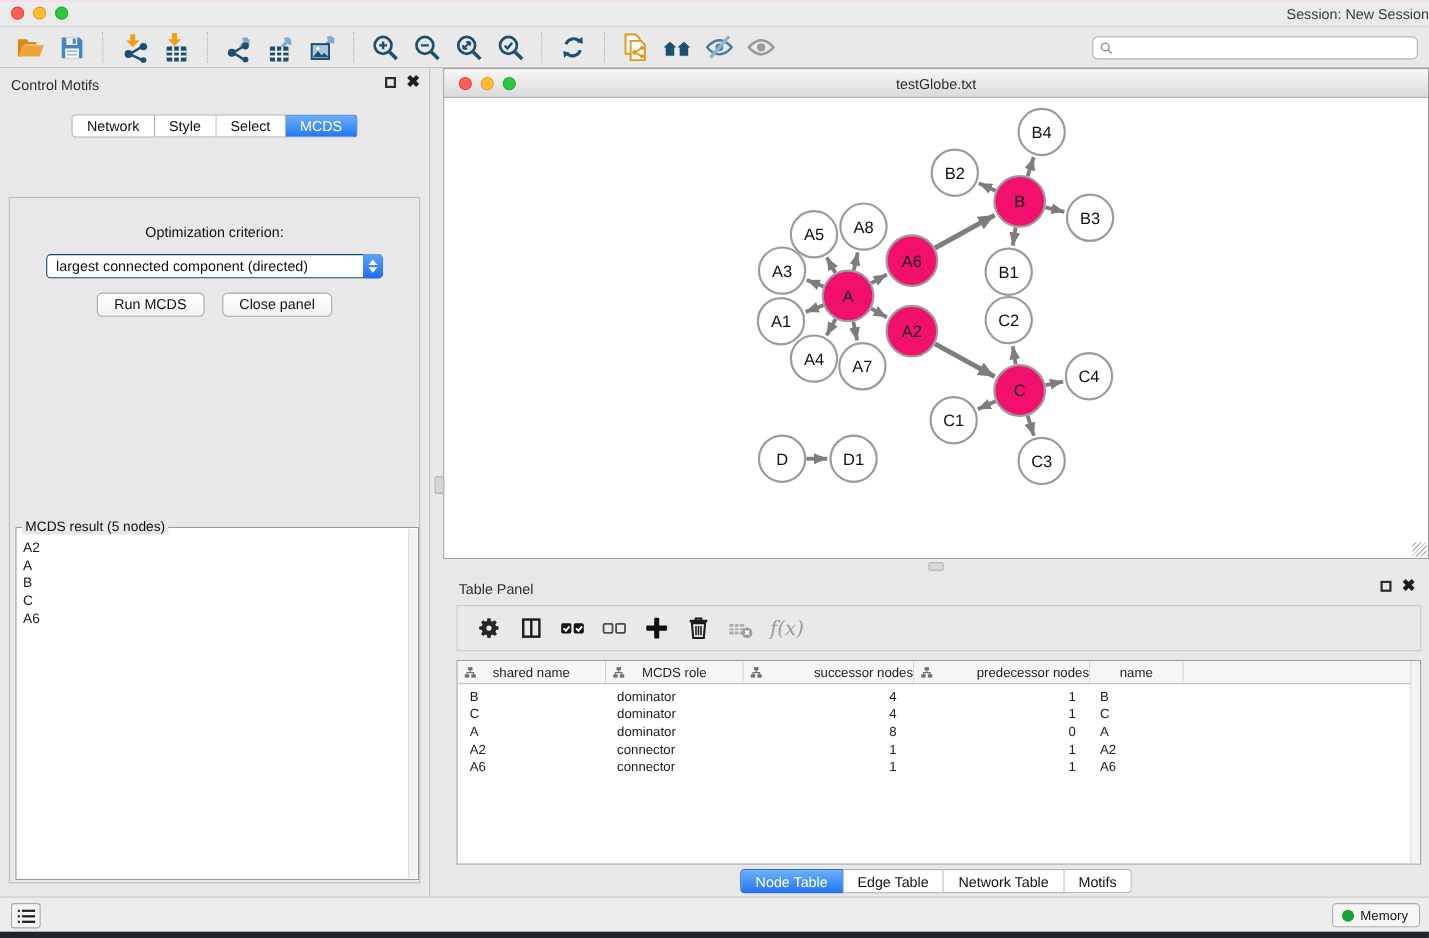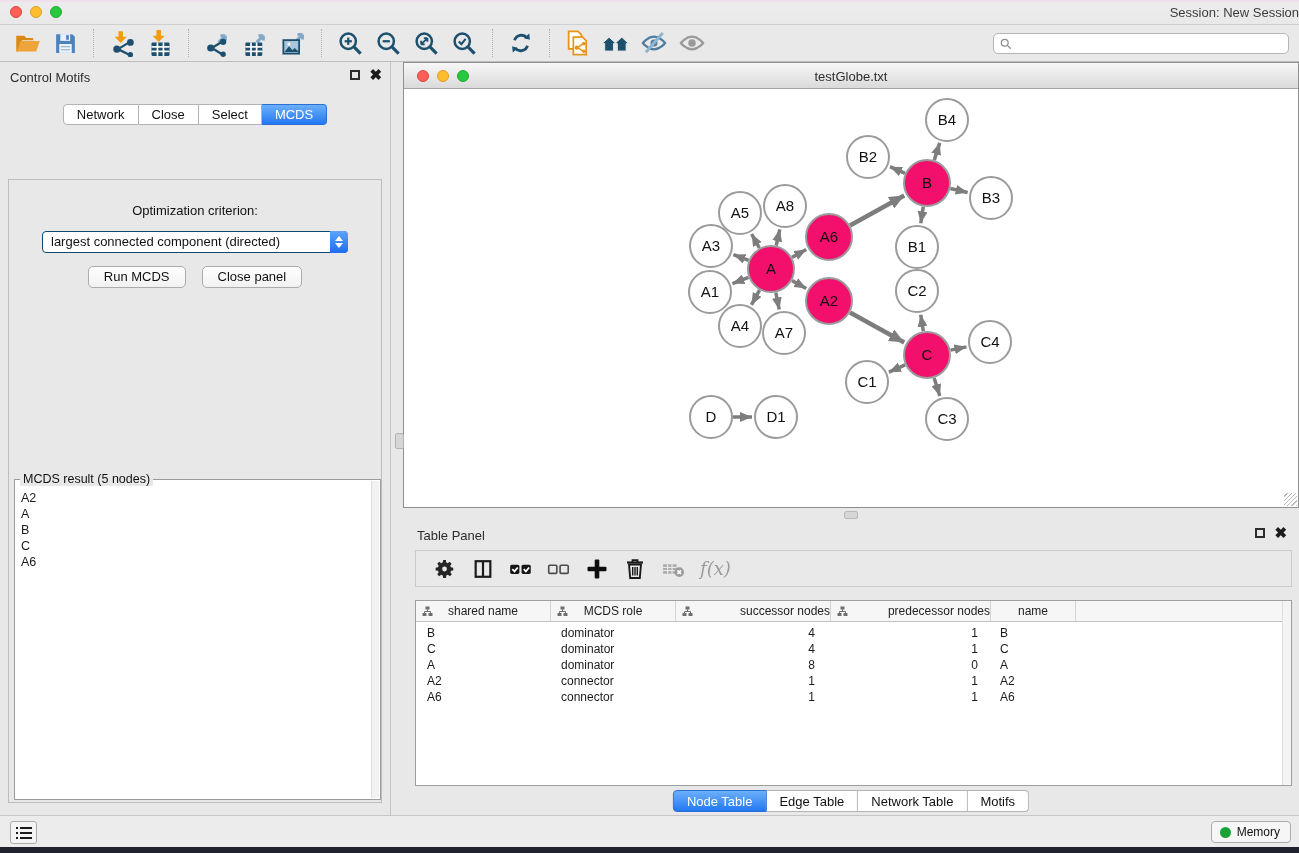--- a/index.html
+++ b/index.html
@@ -127,21 +127,21 @@
     background:#d6d6d6; border:1px solid #b3b3b3; border-radius:2px;
   }
   .h-split-handle {
     position:absolute; left:844px; top:511px; width:14px; height:8px;
     background:#d6d6d6; border:1px solid #b9b9b9; border-radius:2px;
   }
 
   
   .table-panel { position:absolute; left:403px; top:520px; width:896px; height:295px; background:#e8e8e8; }
   .tp-toolbar {
-    position:absolute; left:12px; right:7px; top:30px; height:37px;
+    position:absolute; left:12px; right:7px; top:30px; height:42px;
     background:#e9e9e9; border:1px solid #cbcbcb;
     display:flex; align-items:center; padding-left:12px;
   }
   .tp-btn { width:34px; height:34px; display:flex; align-items:center; justify-content:center; margin-right:4px; }
   .fx-label { font-family:"DejaVu Serif", serif; font-style:italic; font-size:18px; color:#9b9b9b; margin-left:6px; }
   .tp-table {
     position:absolute; left:12px; right:7px; top:80px; height:186px;
     background:#ffffff; border:1px solid #9e9e9e; overflow:hidden;
   }
   .t-header { display:flex; height:21px; background:#f6f6f6; border-bottom:1px solid #c2c2c2; }
@@ -354,21 +354,21 @@
 <div class="control-panel">
   <div class="panel-header">
     <span class="panel-title">Control Motifs</span>
     <span class="hdr-icons">
       <span class="float-box"></span>
       <span class="close-x">✖</span>
     </span>
   </div>
   <div class="seg-tabs">
     <div class="seg-tab">Network</div>
-    <div class="seg-tab">Close</div>
+    <div class="seg-tab">Style</div>
     <div class="seg-tab">Select</div>
     <div class="seg-tab active">MCDS</div>
   </div>
   <div class="cp-content">
     <div class="opt-label">Optimization criterion:</div>
     <div class="dropdown">
       <span>largest connected component (directed)</span>
       <span class="dd-stepper">
           <span class="dd-up"></span>
           <span class="dd-down"></span>

